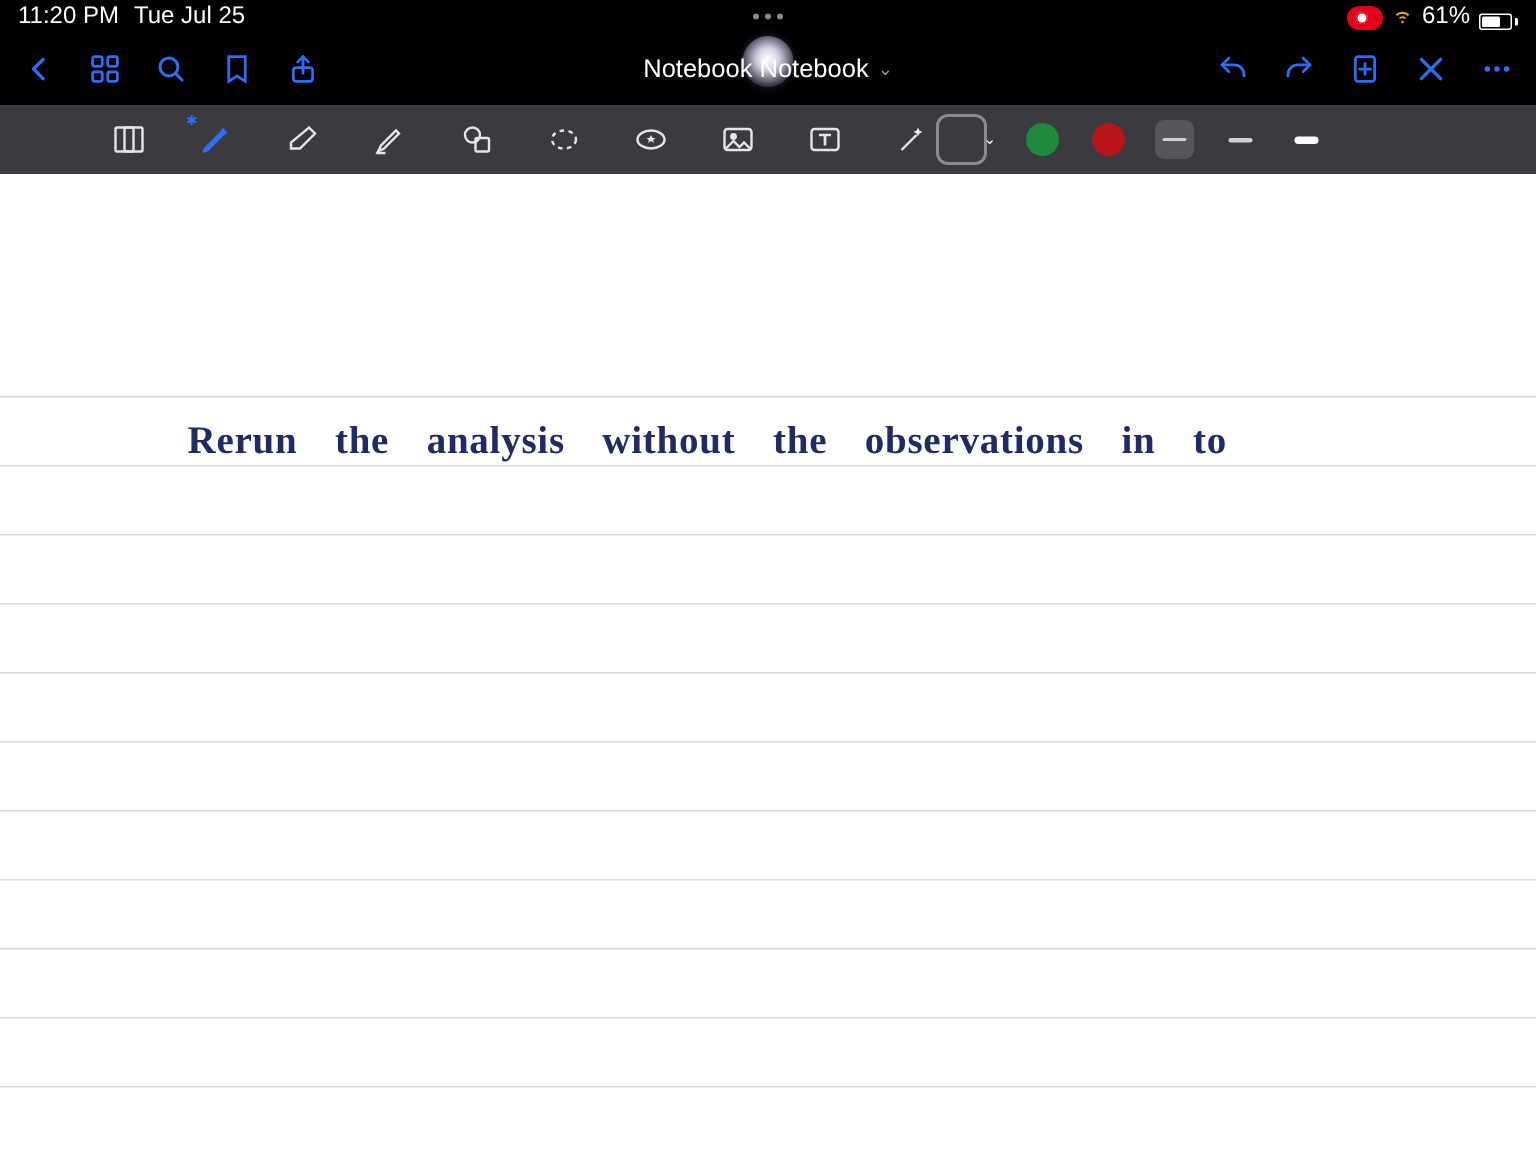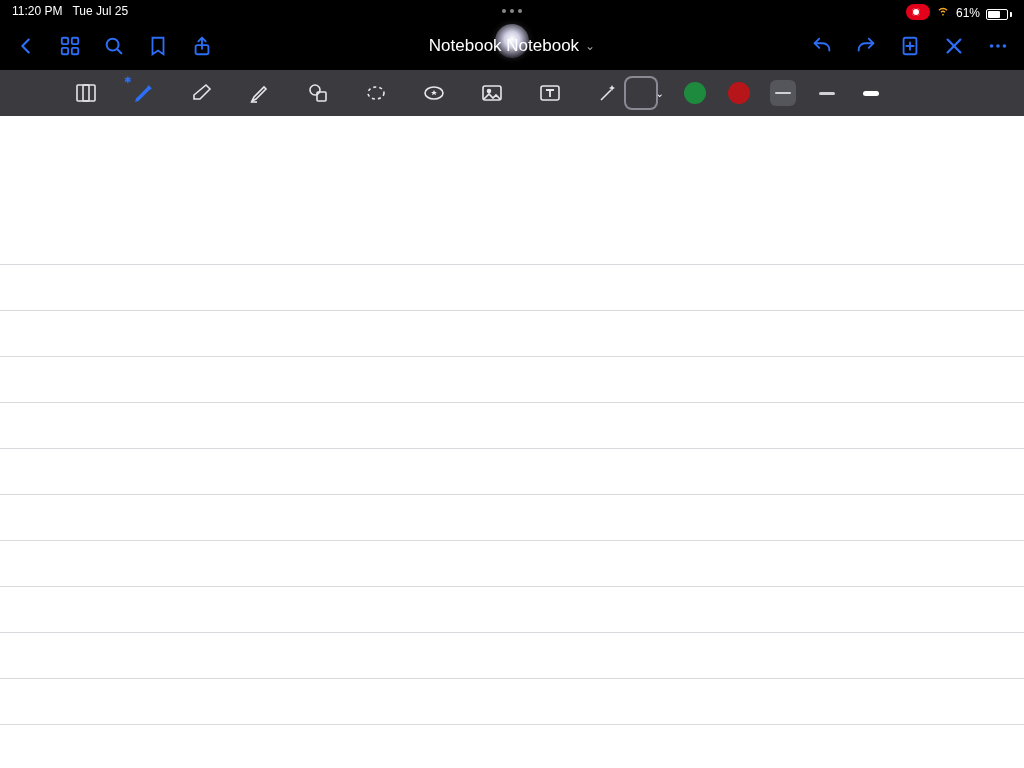--- a/index.html
+++ b/index.html
@@ -1,18 +1,18 @@
 <!DOCTYPE html>
 <html><head>
 <meta charset="utf-8">
 <style>
   * { box-sizing: border-box; margin: 0; padding: 0; }
   html, body { width: 1024px; height: 768px; overflow: hidden; font-family: -apple-system, "Helvetica Neue", Arial, sans-serif; background:#fff; }
   
-  .status-bar { position:absolute; top:0; left:0; right:0; height:22px; background:#000; color:#fff; display:flex; align-items:center; font-size:12px; padding:0 12px; }
+  .status-bar { position:absolute; top:0; left:0; right:0; height:22px; background:#000; color:#fff; display:flex; align-items:center; font-size:16px; padding:0 12px; }
   .status-left { display:flex; gap:10px; align-items:center; }
   .status-center { position:absolute; left:50%; transform:translateX(-50%); }
   .status-right { margin-left:auto; display:flex; align-items:flex-end; gap:6px; }
   .dots { display:flex; gap:4px; }
   .dots span { width:4px; height:4px; border-radius:50%; background:#888; }
   .rec-pill { display:flex; align-items:center; gap:6px; background:#e3001b; border-radius:10px; height:16px; padding:0 10px 0 6px; }
   .rec-dot { width:8px; height:8px; border-radius:50%; background:#fff; box-shadow:inset 0 0 0 1px #e3001b; }
   .wifi { font-size:12px; color:#f5a623; }
   .battery { display:inline-flex; align-items:center; gap:2px; }
   .batt-body { width:22px; height:11px; border:1px solid #fff; border-radius:2px; position:relative; }
@@ -255,13 +255,14 @@
   <div class="rule" style="top:240px"></div>
   <div class="rule" style="top:286px"></div>
   <div class="rule" style="top:332px"></div>
   <div class="rule" style="top:378px"></div>
   <div class="rule" style="top:424px"></div>
   <div class="rule" style="top:470px"></div>
   <div class="rule" style="top:516px"></div>
   <div class="rule" style="top:562px"></div>
   <div class="rule" style="top:608px"></div>
 
+  <div class="handwriting">Rerun  the  analysis  without  the  observations  in   to</div>
 </div>
 
 </body></html>

